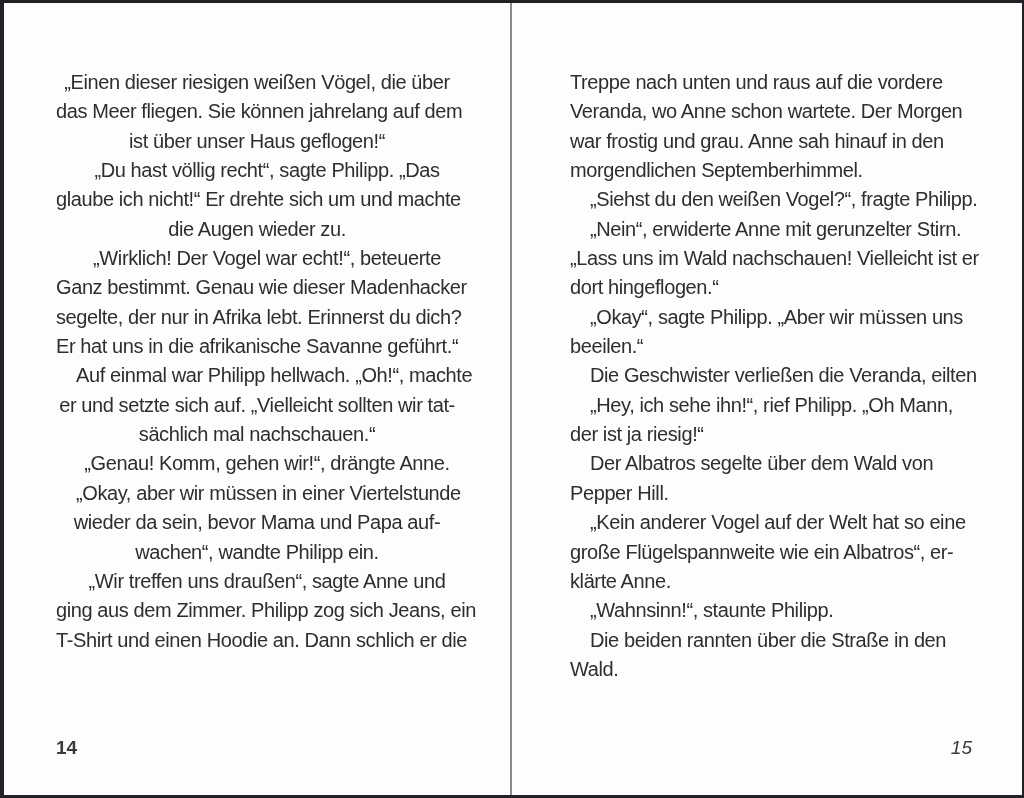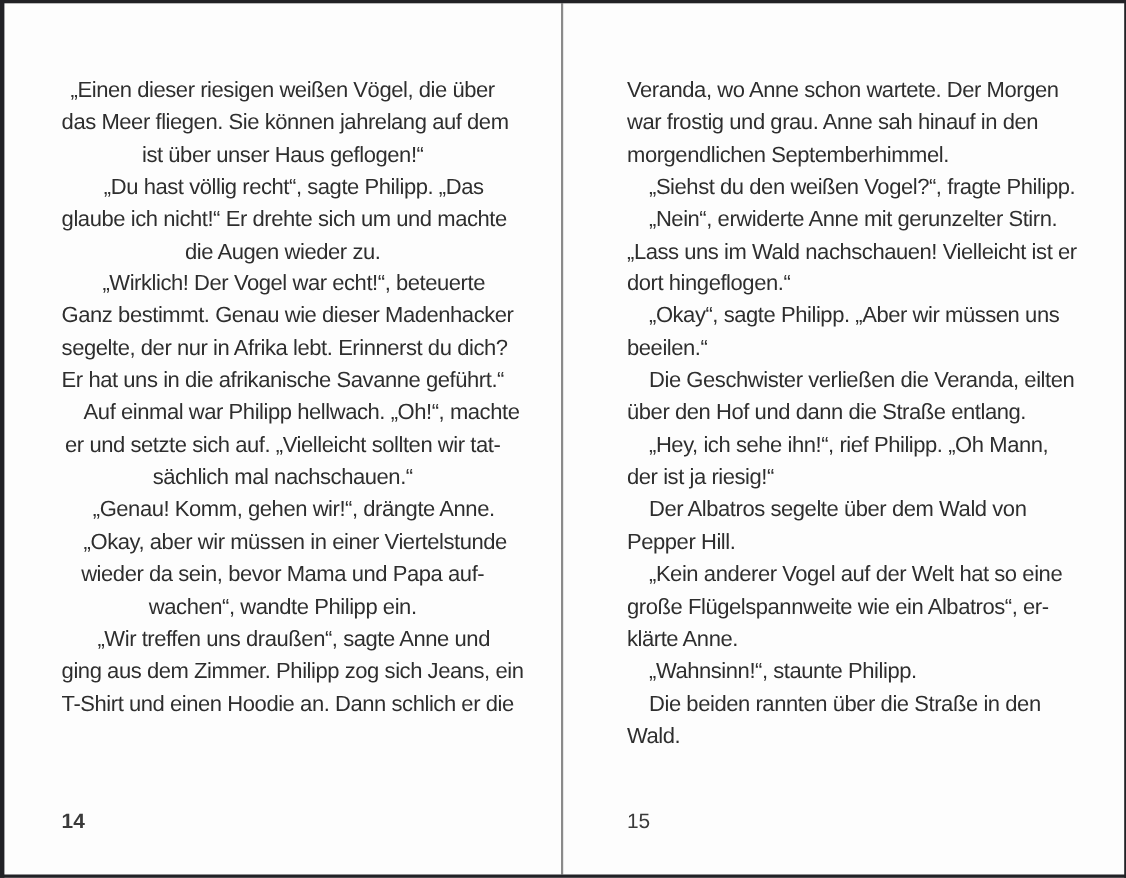--- a/index.html
+++ b/index.html
@@ -62,21 +62,21 @@
 
   .page-num {
     position: absolute;
     top: 737px;
     width: 402px;
     font-size: 19px;
     color: #3a3a3a;
     letter-spacing: 0;
   }
   .page-left  .page-num { left: 52px; text-align: left; font-weight: bold; }
-  .page-right .page-num { left: 58px; text-align: left; }
+  .page-right .page-num { left: 58px; text-align: right; font-style: italic; }
 </style>
 </head>
 <body>
 
 <div class="edge edge-top"></div>
 <div class="edge edge-bottom"></div>
 <div class="edge edge-left"></div>
 <div class="edge edge-right"></div>
 
 <div class="gutter"></div>
@@ -102,31 +102,31 @@
       <div class="line">wachen“, wandte Philipp ein.</div>
       <div class="line indent">„Wir treffen uns draußen“, sagte Anne und</div>
       <div class="line">ging aus dem Zimmer. Philipp zog sich Jeans, ein</div>
       <div class="line">T-Shirt und einen Hoodie an. Dann schlich er die</div>
     </div>
   <div class="page-num">14</div>
 </div>
 
 <div class="page page-right">
   <div class="text-block">
+      <div class="line">Treppe nach unten und raus auf die vordere</div>
       <div class="line">Veranda, wo Anne schon wartete. Der Morgen</div>
       <div class="line">war frostig und grau. Anne sah hinauf in den</div>
       <div class="line">morgendlichen Septemberhimmel.</div>
       <div class="line indent">„Siehst du den weißen Vogel?“, fragte Philipp.</div>
       <div class="line indent">„Nein“, erwiderte Anne mit gerunzelter Stirn.</div>
       <div class="line">„Lass uns im Wald nachschauen! Vielleicht ist er</div>
       <div class="line">dort hingeflogen.“</div>
       <div class="line indent">„Okay“, sagte Philipp. „Aber wir müssen uns</div>
       <div class="line">beeilen.“</div>
       <div class="line indent">Die Geschwister verließen die Veranda, eilten</div>
-      <div class="line">über den Hof und dann die Straße entlang.</div>
       <div class="line indent">„Hey, ich sehe ihn!“, rief Philipp. „Oh Mann,</div>
       <div class="line">der ist ja riesig!“</div>
       <div class="line indent">Der Albatros segelte über dem Wald von</div>
       <div class="line">Pepper Hill.</div>
       <div class="line indent">„Kein anderer Vogel auf der Welt hat so eine</div>
       <div class="line">große Flügelspannweite wie ein Albatros“, er-</div>
       <div class="line">klärte Anne.</div>
       <div class="line indent">„Wahnsinn!“, staunte Philipp.</div>
       <div class="line indent">Die beiden rannten über die Straße in den</div>
       <div class="line">Wald.</div>

